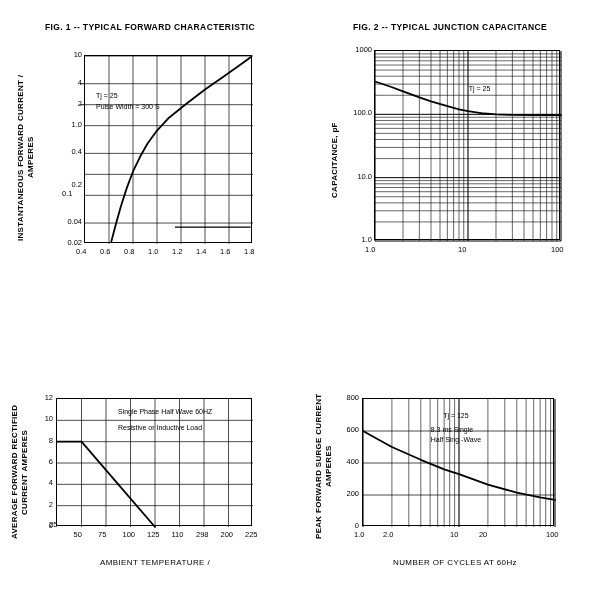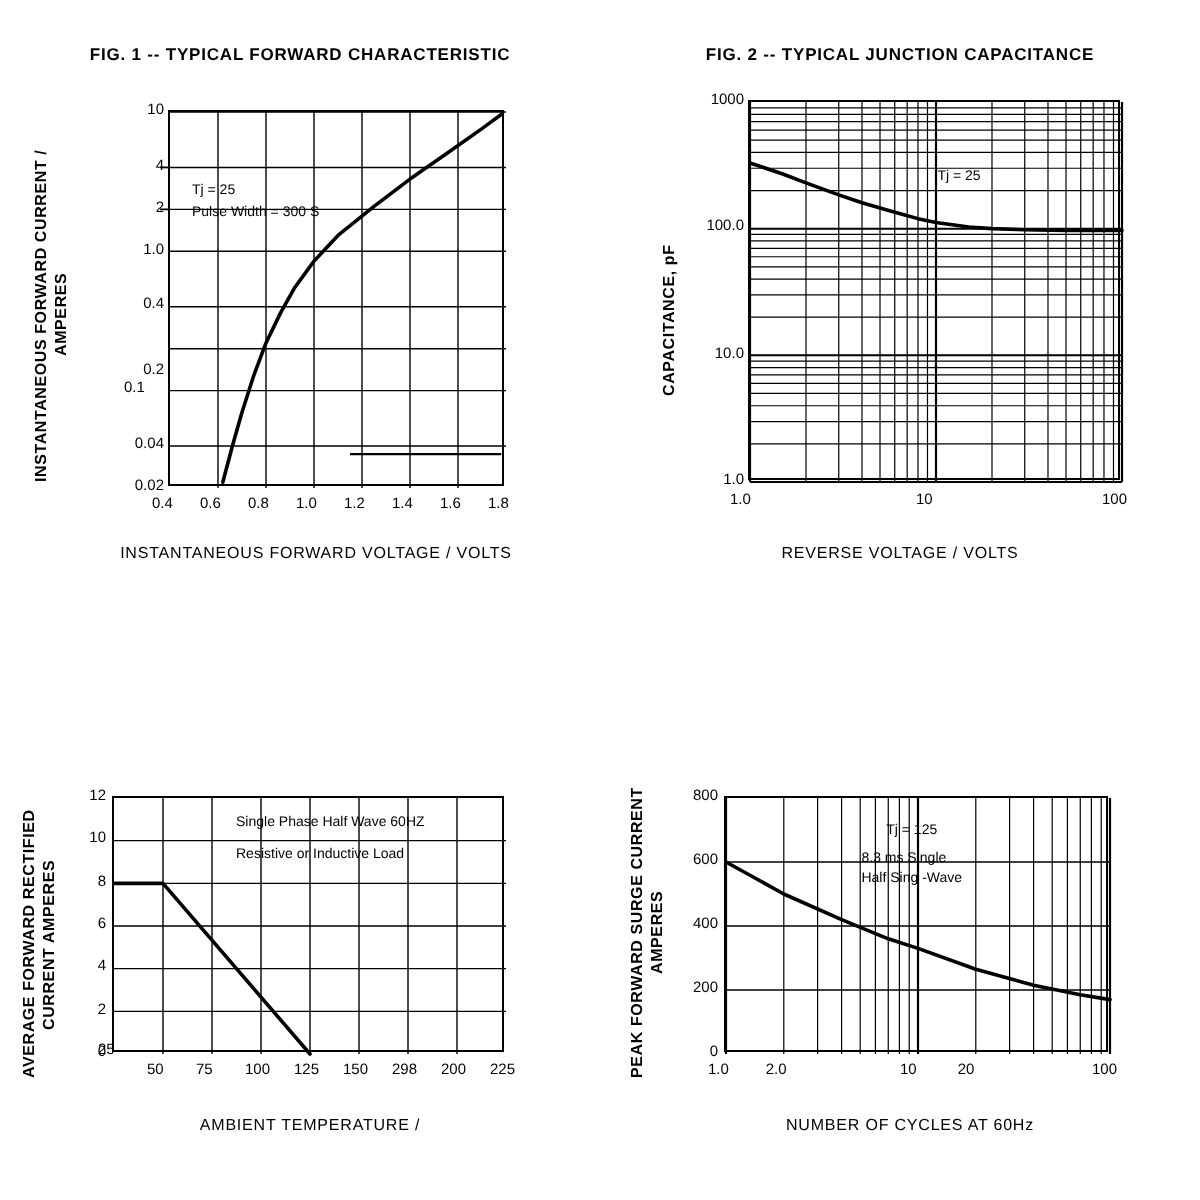--- a/index.html
+++ b/index.html
@@ -37,21 +37,20 @@
         <line x1="0" y1="118.34379793107392" x2="168" y2="118.34379793107392" stroke="#000" stroke-width="0.7"></line>
         <line x1="0" y1="139.31240413785213" x2="168" y2="139.31240413785213" stroke="#000" stroke-width="0.7"></line>
         <line x1="0" y1="167.03139379322178" x2="168" y2="167.03139379322178" stroke="#000" stroke-width="0.7"></line>
         <polyline points="26.40,185.12 31.20,167.03 36.00,150.10 42.00,131.38 48.00,115.46 55.20,100.56 62.40,87.74 72.00,74.57 84.00,61.72 102.00,47.21 120.00,33.54 138.00,20.97 156.00,8.30 165.60,1.23" fill="none" stroke="#000" stroke-width="1.8" stroke-linejoin="round" stroke-linecap="round"></polyline>
         <line x1="90" y1="171.07089257027" x2="165.6" y2="171.07089257027" stroke="#000" stroke-width="1.2"></line>
         <line x1="-5" y1="27.718989655369654" x2="0" y2="27.718989655369654" stroke="#000" stroke-width="0.9"></line>
         <line x1="-5" y1="48.687595862147845" x2="0" y2="48.687595862147845" stroke="#000" stroke-width="0.9"></line>
       </svg>
     </div>
 
-  <div class="xlabel" style="position:absolute;left:28px;top:272px;width:260px;">INSTANTANEOUS FORWARD VOLTAGE / VOLTS</div>
 <div class="tick" style="left: 76px; top: 247px;">0.4</div>
     <div class="tick" style="left: 100px; top: 247px;">0.6</div>
     <div class="tick" style="left: 124px; top: 247px;">0.8</div>
     <div class="tick" style="left: 148px; top: 247px;">1.0</div>
     <div class="tick" style="left: 172px; top: 247px;">1.2</div>
     <div class="tick" style="left: 196px; top: 247px;">1.4</div>
     <div class="tick" style="left: 220px; top: 247px;">1.6</div>
     <div class="tick" style="left: 244px; top: 247px;">1.8</div>
     <div class="tick" style="left: 62px; top: 50px;;width:20px;text-align:right;">10</div>
     <div class="tick" style="left: 62px; top: 77.719px;;width:20px;text-align:right;">4</div>
@@ -116,21 +115,20 @@
         <line x1="0" y1="25.202867215895708" x2="186" y2="25.202867215895708" stroke="#000" stroke-width="0.6"></line>
         <line x1="0" y1="19.065233058718803" x2="186" y2="19.065233058718803" stroke="#000" stroke-width="0.6"></line>
         <line x1="0" y1="14.050420809035927" x2="186" y2="14.050420809035927" stroke="#000" stroke-width="0.6"></line>
         <line x1="0" y1="9.810457465763733" x2="186" y2="9.810457465763733" stroke="#000" stroke-width="0.6"></line>
         <line x1="0" y1="6.137634157176905" x2="186" y2="6.137634157176905" stroke="#000" stroke-width="0.6"></line>
         <line x1="0" y1="2.897974402176118" x2="186" y2="2.897974402176118" stroke="#000" stroke-width="0.6"></line>
         <polyline points="0.00,30.49 16.38,36.01 28.00,40.42 44.37,46.41 55.99,50.41 72.37,55.08 83.99,58.32 93.00,60.22 109.38,62.52 121.00,63.33 137.37,63.89 158.00,64.17 171.59,64.17 186.00,64.17" fill="none" stroke="#000" stroke-width="1.8" stroke-linejoin="round" stroke-linecap="round"></polyline>
       </svg>
     </div>
 
-  <div class="xlabel" style="position:absolute;left:40px;top:272px;width:220px;">REVERSE  VOLTAGE / VOLTS</div>
 <div class="tick" style="left: 65px; top: 245px;">1.0</div>
     <div class="tick" style="left: 158px; top: 245px;">10</div>
     <div class="tick" style="left: 251px; top: 245px;">100</div>
     <div class="tick" style="left: 48px; top: 45px;;width:24px;text-align:right;">1000</div>
     <div class="tick" style="left: 48px; top: 108.333px;;width:24px;text-align:right;">100.0</div>
     <div class="tick" style="left: 48px; top: 171.667px;;width:24px;text-align:right;">10.0</div>
     <div class="tick" style="left: 48px; top: 235px;;width:24px;text-align:right;">1.0</div>
     <div class="ann" style="left: 168.745px; top: 85.0133px;">Tj = 25</div>
   </div>
 
@@ -155,21 +153,21 @@
         <polyline points="0.00,42.67 24.50,42.67 98.00,128.00" fill="none" stroke="#000" stroke-width="1.8" stroke-linejoin="round" stroke-linecap="round"></polyline>
       </svg>
     </div>
 
   <div class="xlabel" style="position:absolute;left:40px;top:258px;width:230px;">AMBIENT  TEMPERATURE /</div>
 <div class="tick" style="left: 49px; top: 220px;">25</div>
     <div class="tick" style="left: 73.5px; top: 230px;">50</div>
     <div class="tick" style="left: 98px; top: 230px;">75</div>
     <div class="tick" style="left: 122.5px; top: 230px;">100</div>
     <div class="tick" style="left: 147px; top: 230px;">125</div>
-    <div class="tick" style="left: 171.5px; top: 230px;">150</div>
+    <div class="tick" style="left: 171.5px; top: 230px;">110</div>
     <div class="tick" style="left: 196px; top: 230px;">298</div>
     <div class="tick" style="left: 220.5px; top: 230px;">200</div>
     <div class="tick" style="left: 245px; top: 230px;">225</div>
     <div class="tick" style="left: 40px; top: 93px;;width:13px;text-align:right;">12</div>
     <div class="tick" style="left: 40px; top: 114.333px;;width:13px;text-align:right;">10</div>
     <div class="tick" style="left: 40px; top: 135.667px;;width:13px;text-align:right;">8</div>
     <div class="tick" style="left: 40px; top: 157px;;width:13px;text-align:right;">6</div>
     <div class="tick" style="left: 40px; top: 178.333px;;width:13px;text-align:right;">4</div>
     <div class="tick" style="left: 40px; top: 199.667px;;width:13px;text-align:right;">2</div>
     <div class="tick" style="left: 40px; top: 221px;;width:13px;text-align:right;">0</div>

